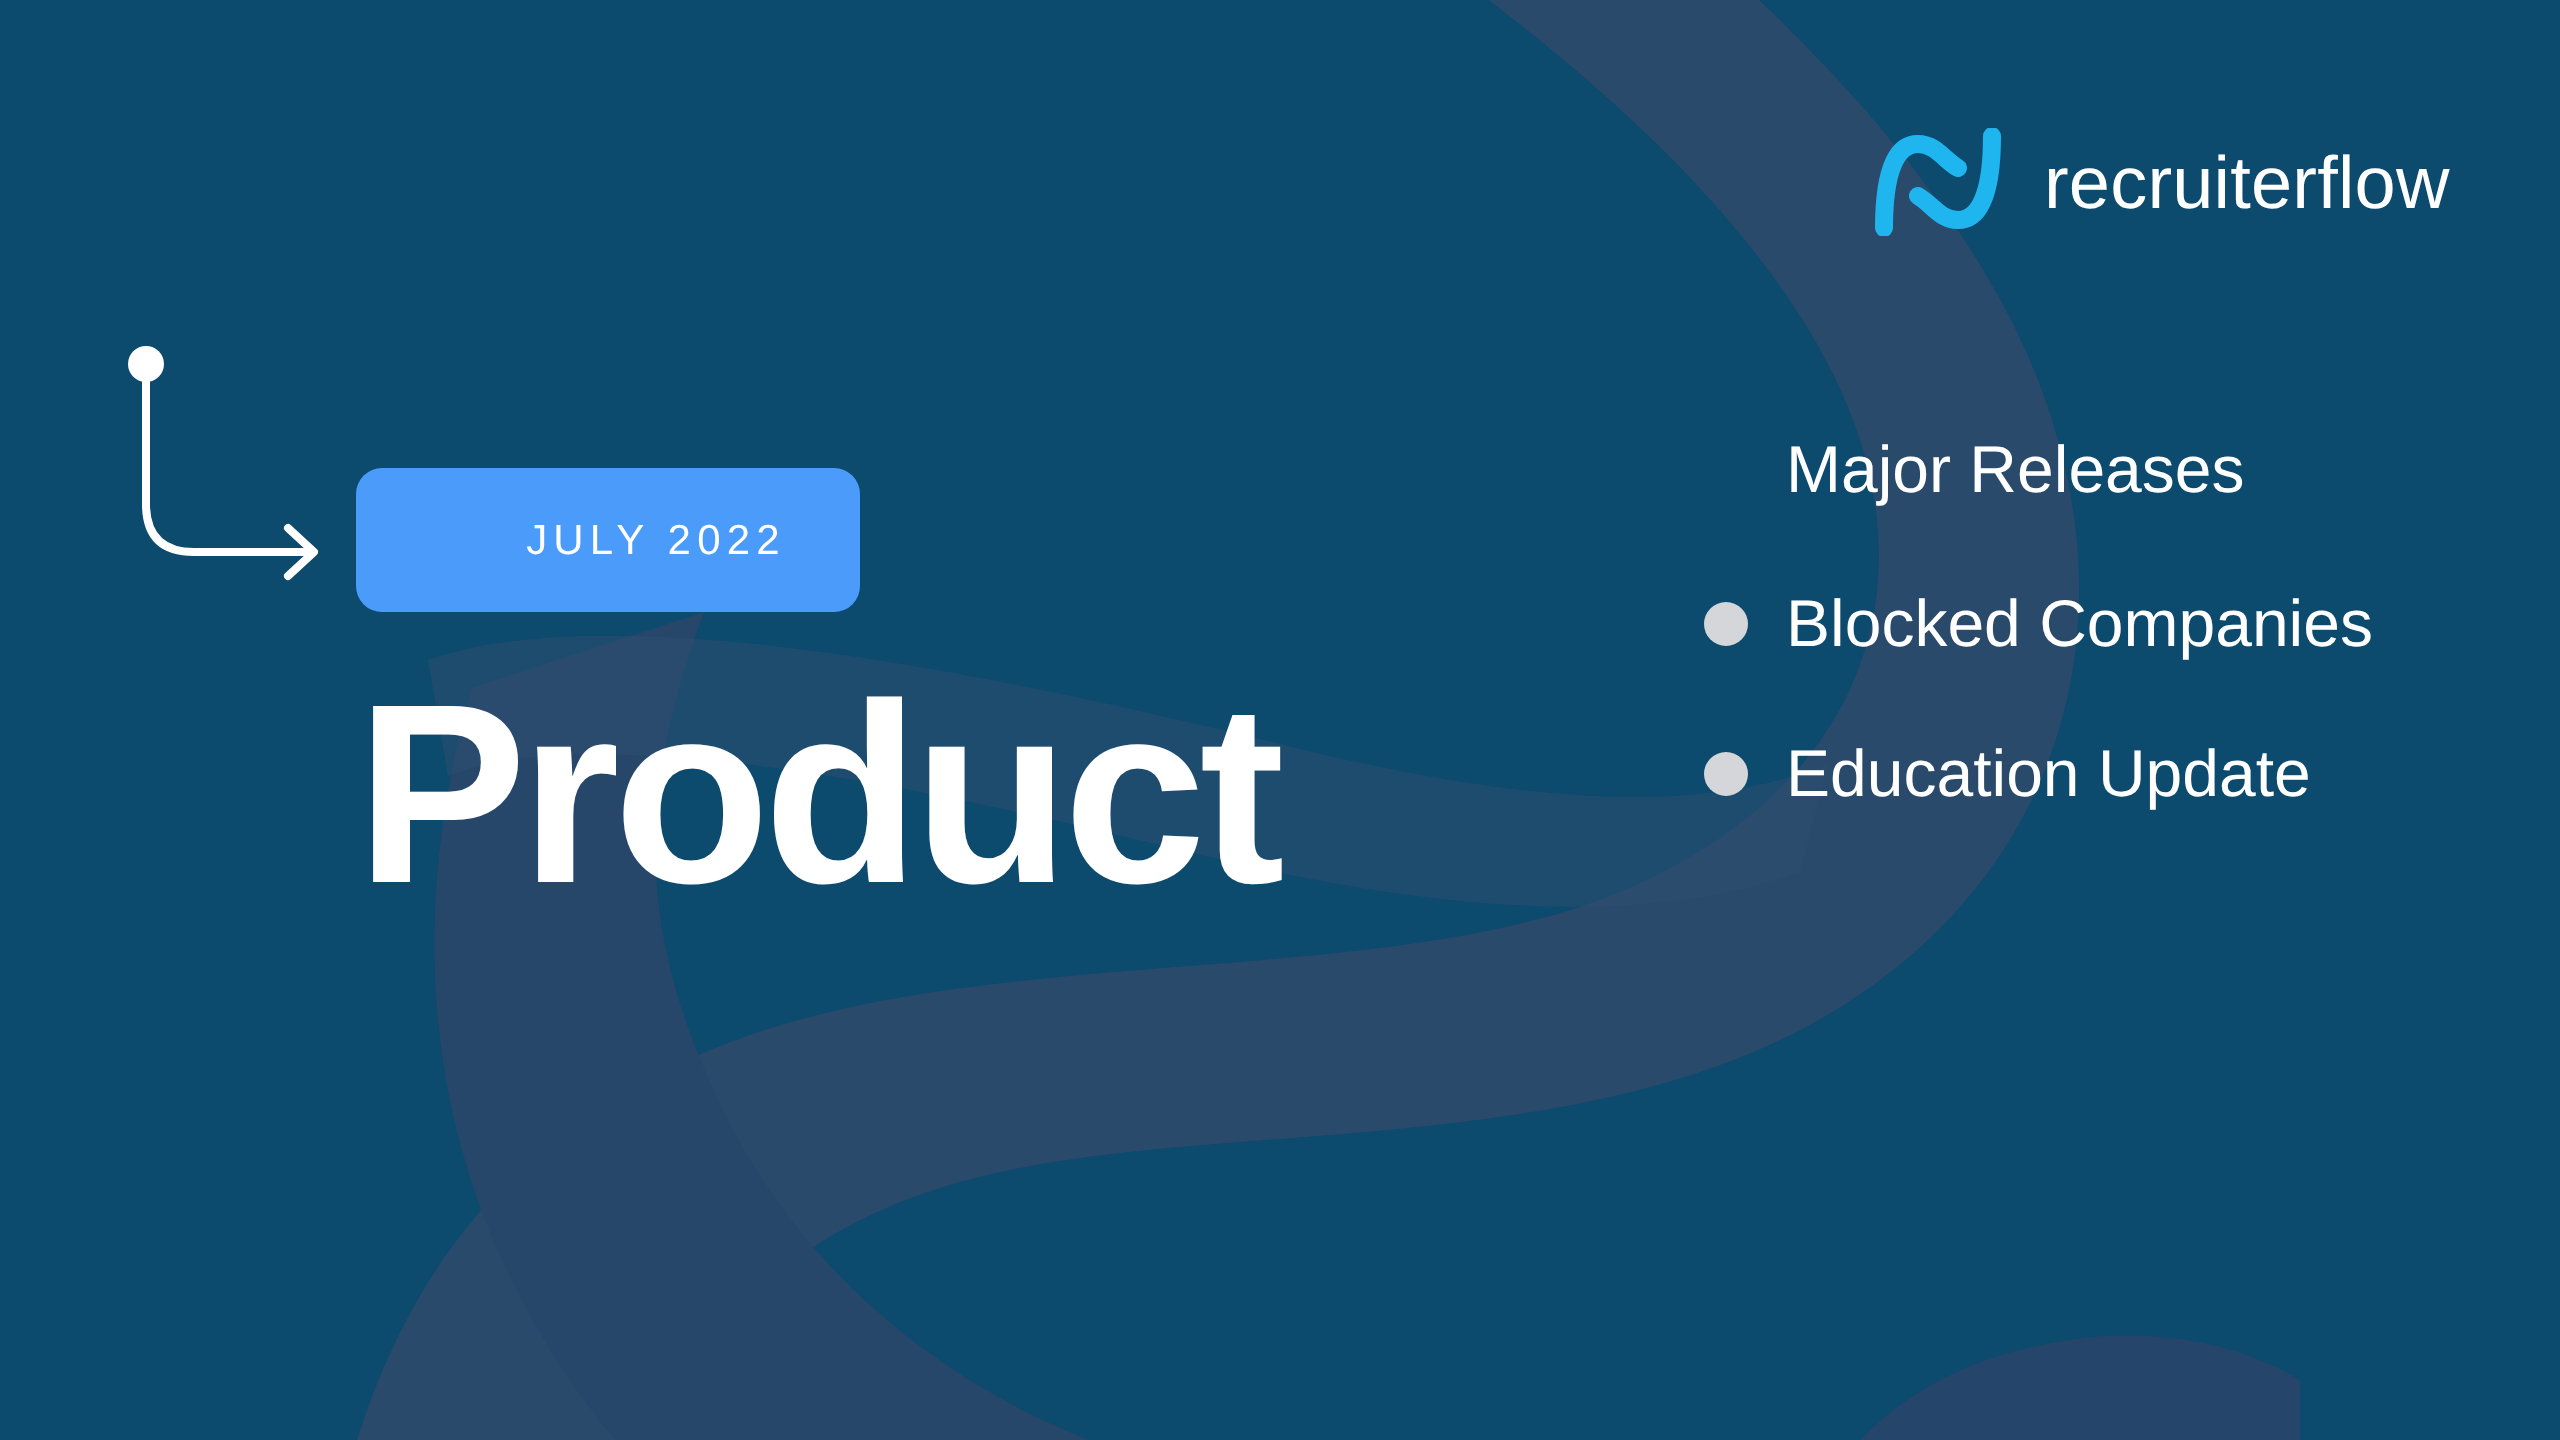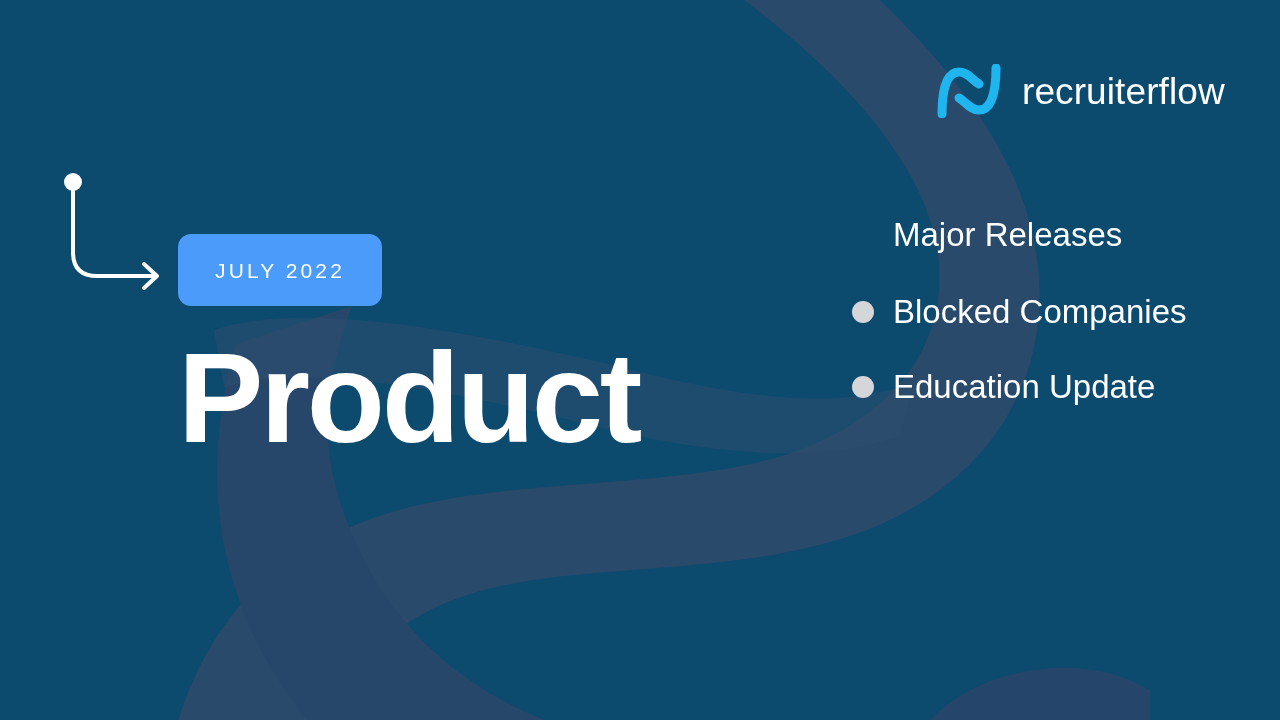--- a/index.html
+++ b/index.html
@@ -94,20 +94,21 @@
     position: absolute;
     left: 178px;
     top: 234px;
     width: 204px;
     height: 72px;
     border-radius: 13px;
     background: #4a9bfa;
     display: flex;
     align-items: center;
     justify-content: center;
+    padding-left: 48px;
   }
   #date-badge-label {
     color: #ffffff;
     font-size: 21px;
     font-weight: 500;
     letter-spacing: 3.1px;
     line-height: 1;
     white-space: nowrap;
   }
 

